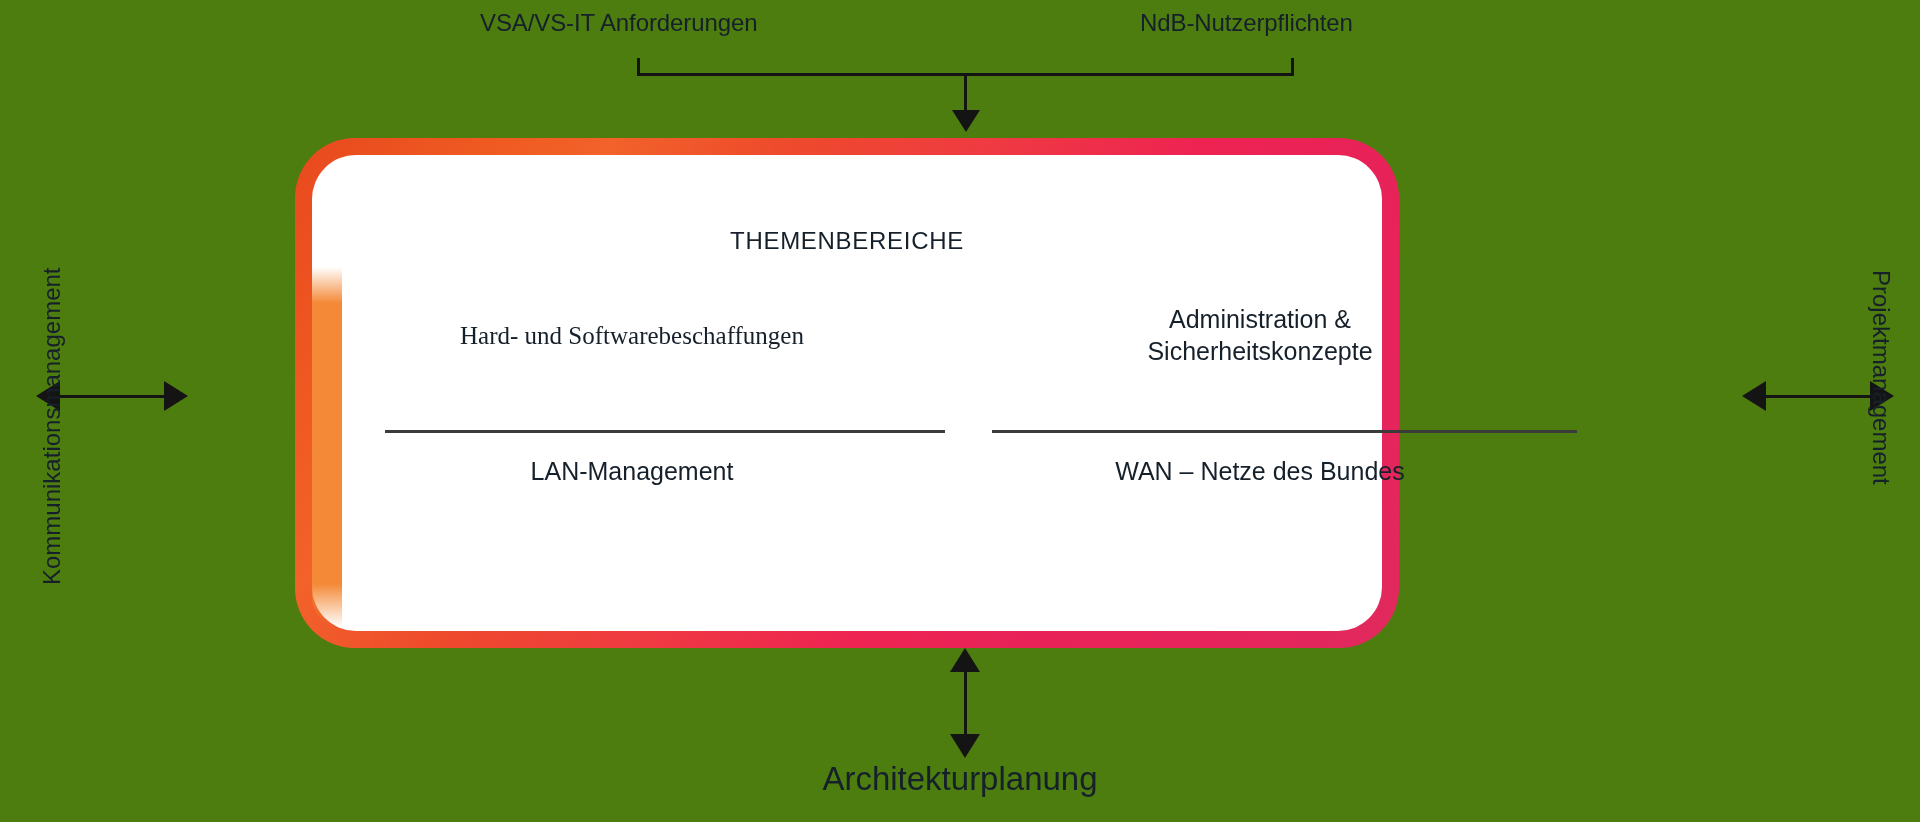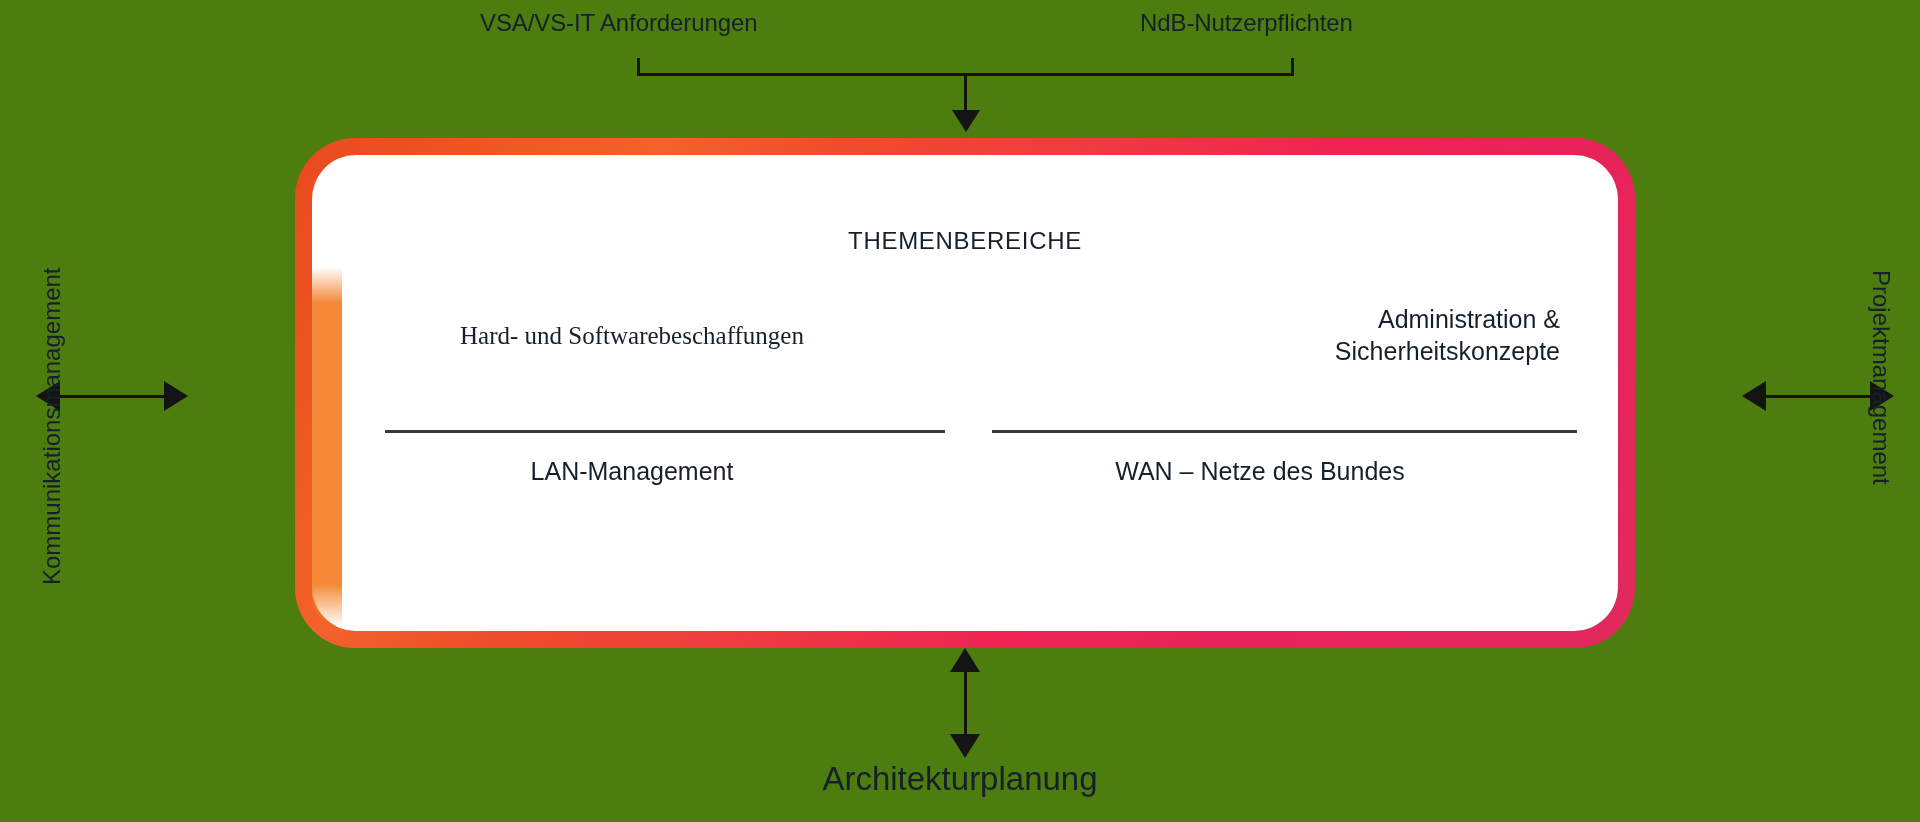--- a/index.html
+++ b/index.html
@@ -45,21 +45,21 @@
     border-left: 14px solid transparent;
     border-right: 14px solid transparent;
     border-top: 22px solid #141414;
   }
 
   
   #themen-frame {
     position: absolute;
     left: 295px;
     top: 138px;
-    width: 1340px;
+    width: 1104px;
     height: 510px;
     border-radius: 60px;
     padding: 17px;
     box-sizing: border-box;
     background:
       linear-gradient(125deg,
         #e8491e 0%,
         #ef5a22 14%,
         #f2622a 22%,
         #ee4a2c 34%,
@@ -101,21 +101,21 @@
     color: #16202b;
   }
   .quadrant {
     position: absolute;
     text-align: center;
     font-size: 25px;
     line-height: 32px;
     color: #16202b;
   }
   #q-topleft   { left: 20px;  top: 165px; width: 600px; font-family: Liberation Serif, serif; }
-  #q-topright  { left: 648px; top: 148px; width: 600px; text-align: right; }
+  #q-topright  { left: 648px; top: 148px; width: 600px; }
   #q-botleft   { left: 20px;  top: 300px; width: 600px; }
   #q-botright  { left: 648px; top: 300px; width: 600px; }
 
   .divider {
     position: absolute;
     height: 3px;
     background: #3b3b3b;
   }
   #divider-left  { left: 73px;  top: 275px; width: 560px; }
   #divider-right { left: 680px; top: 275px; width: 585px; }

